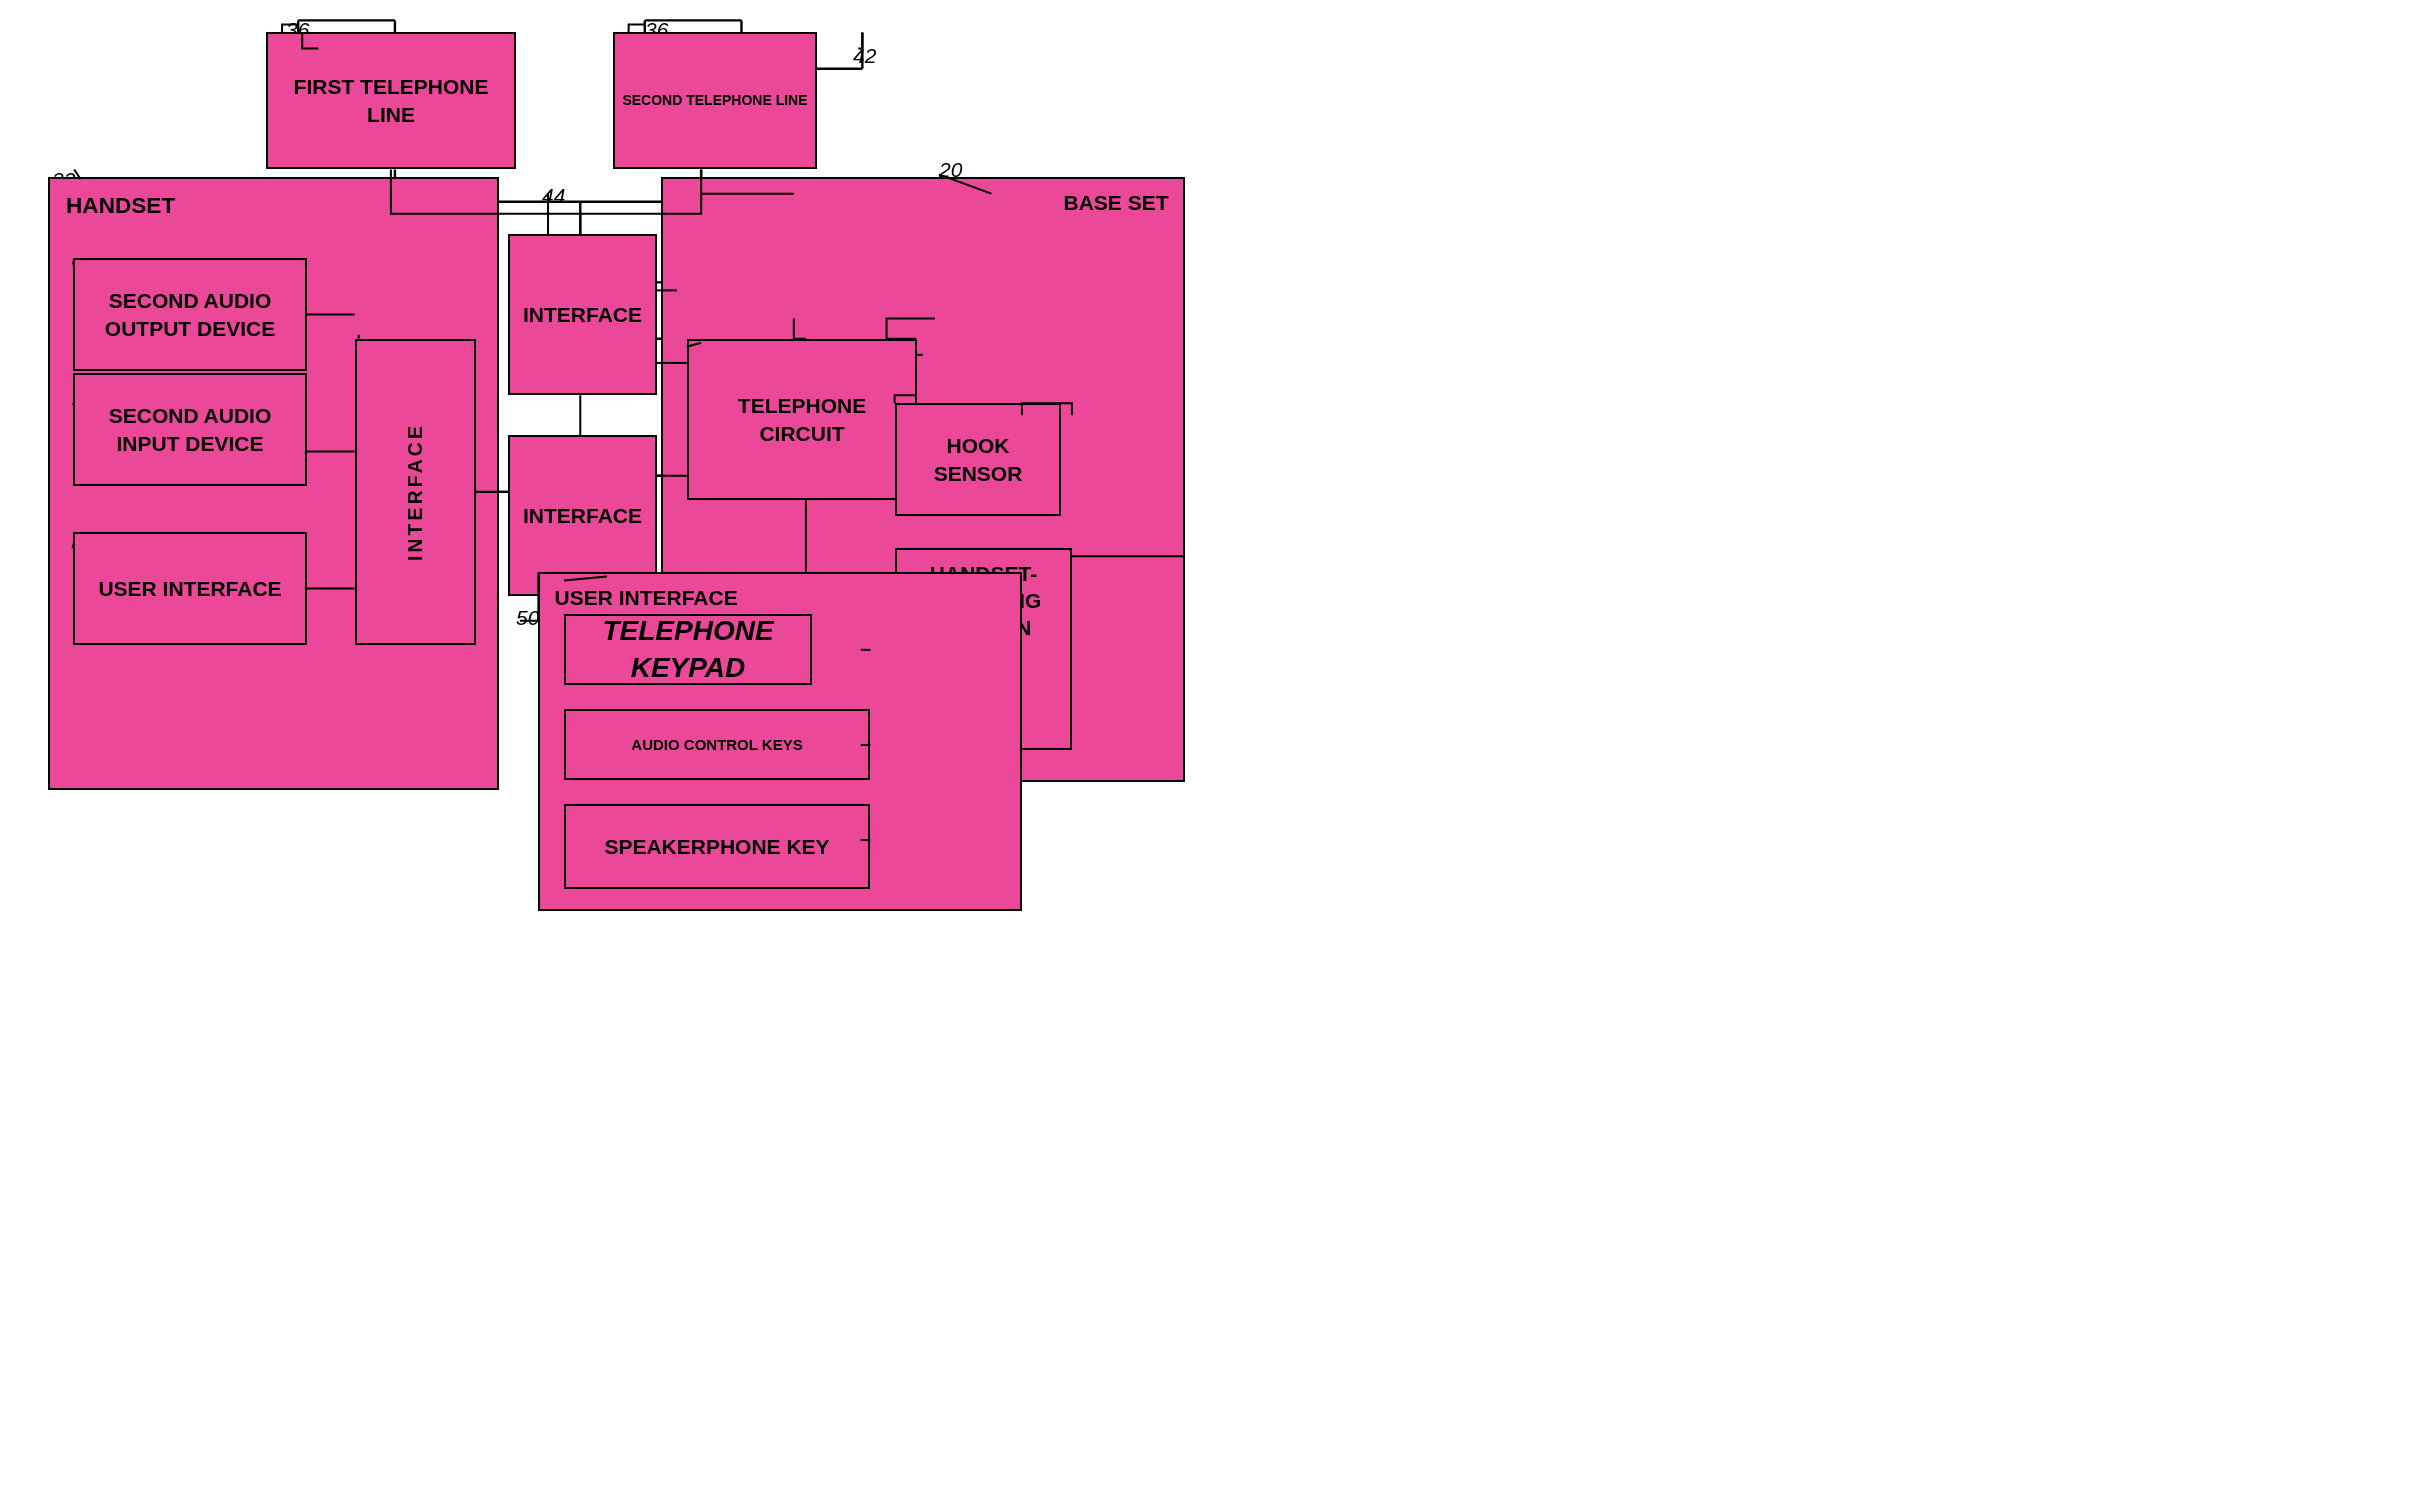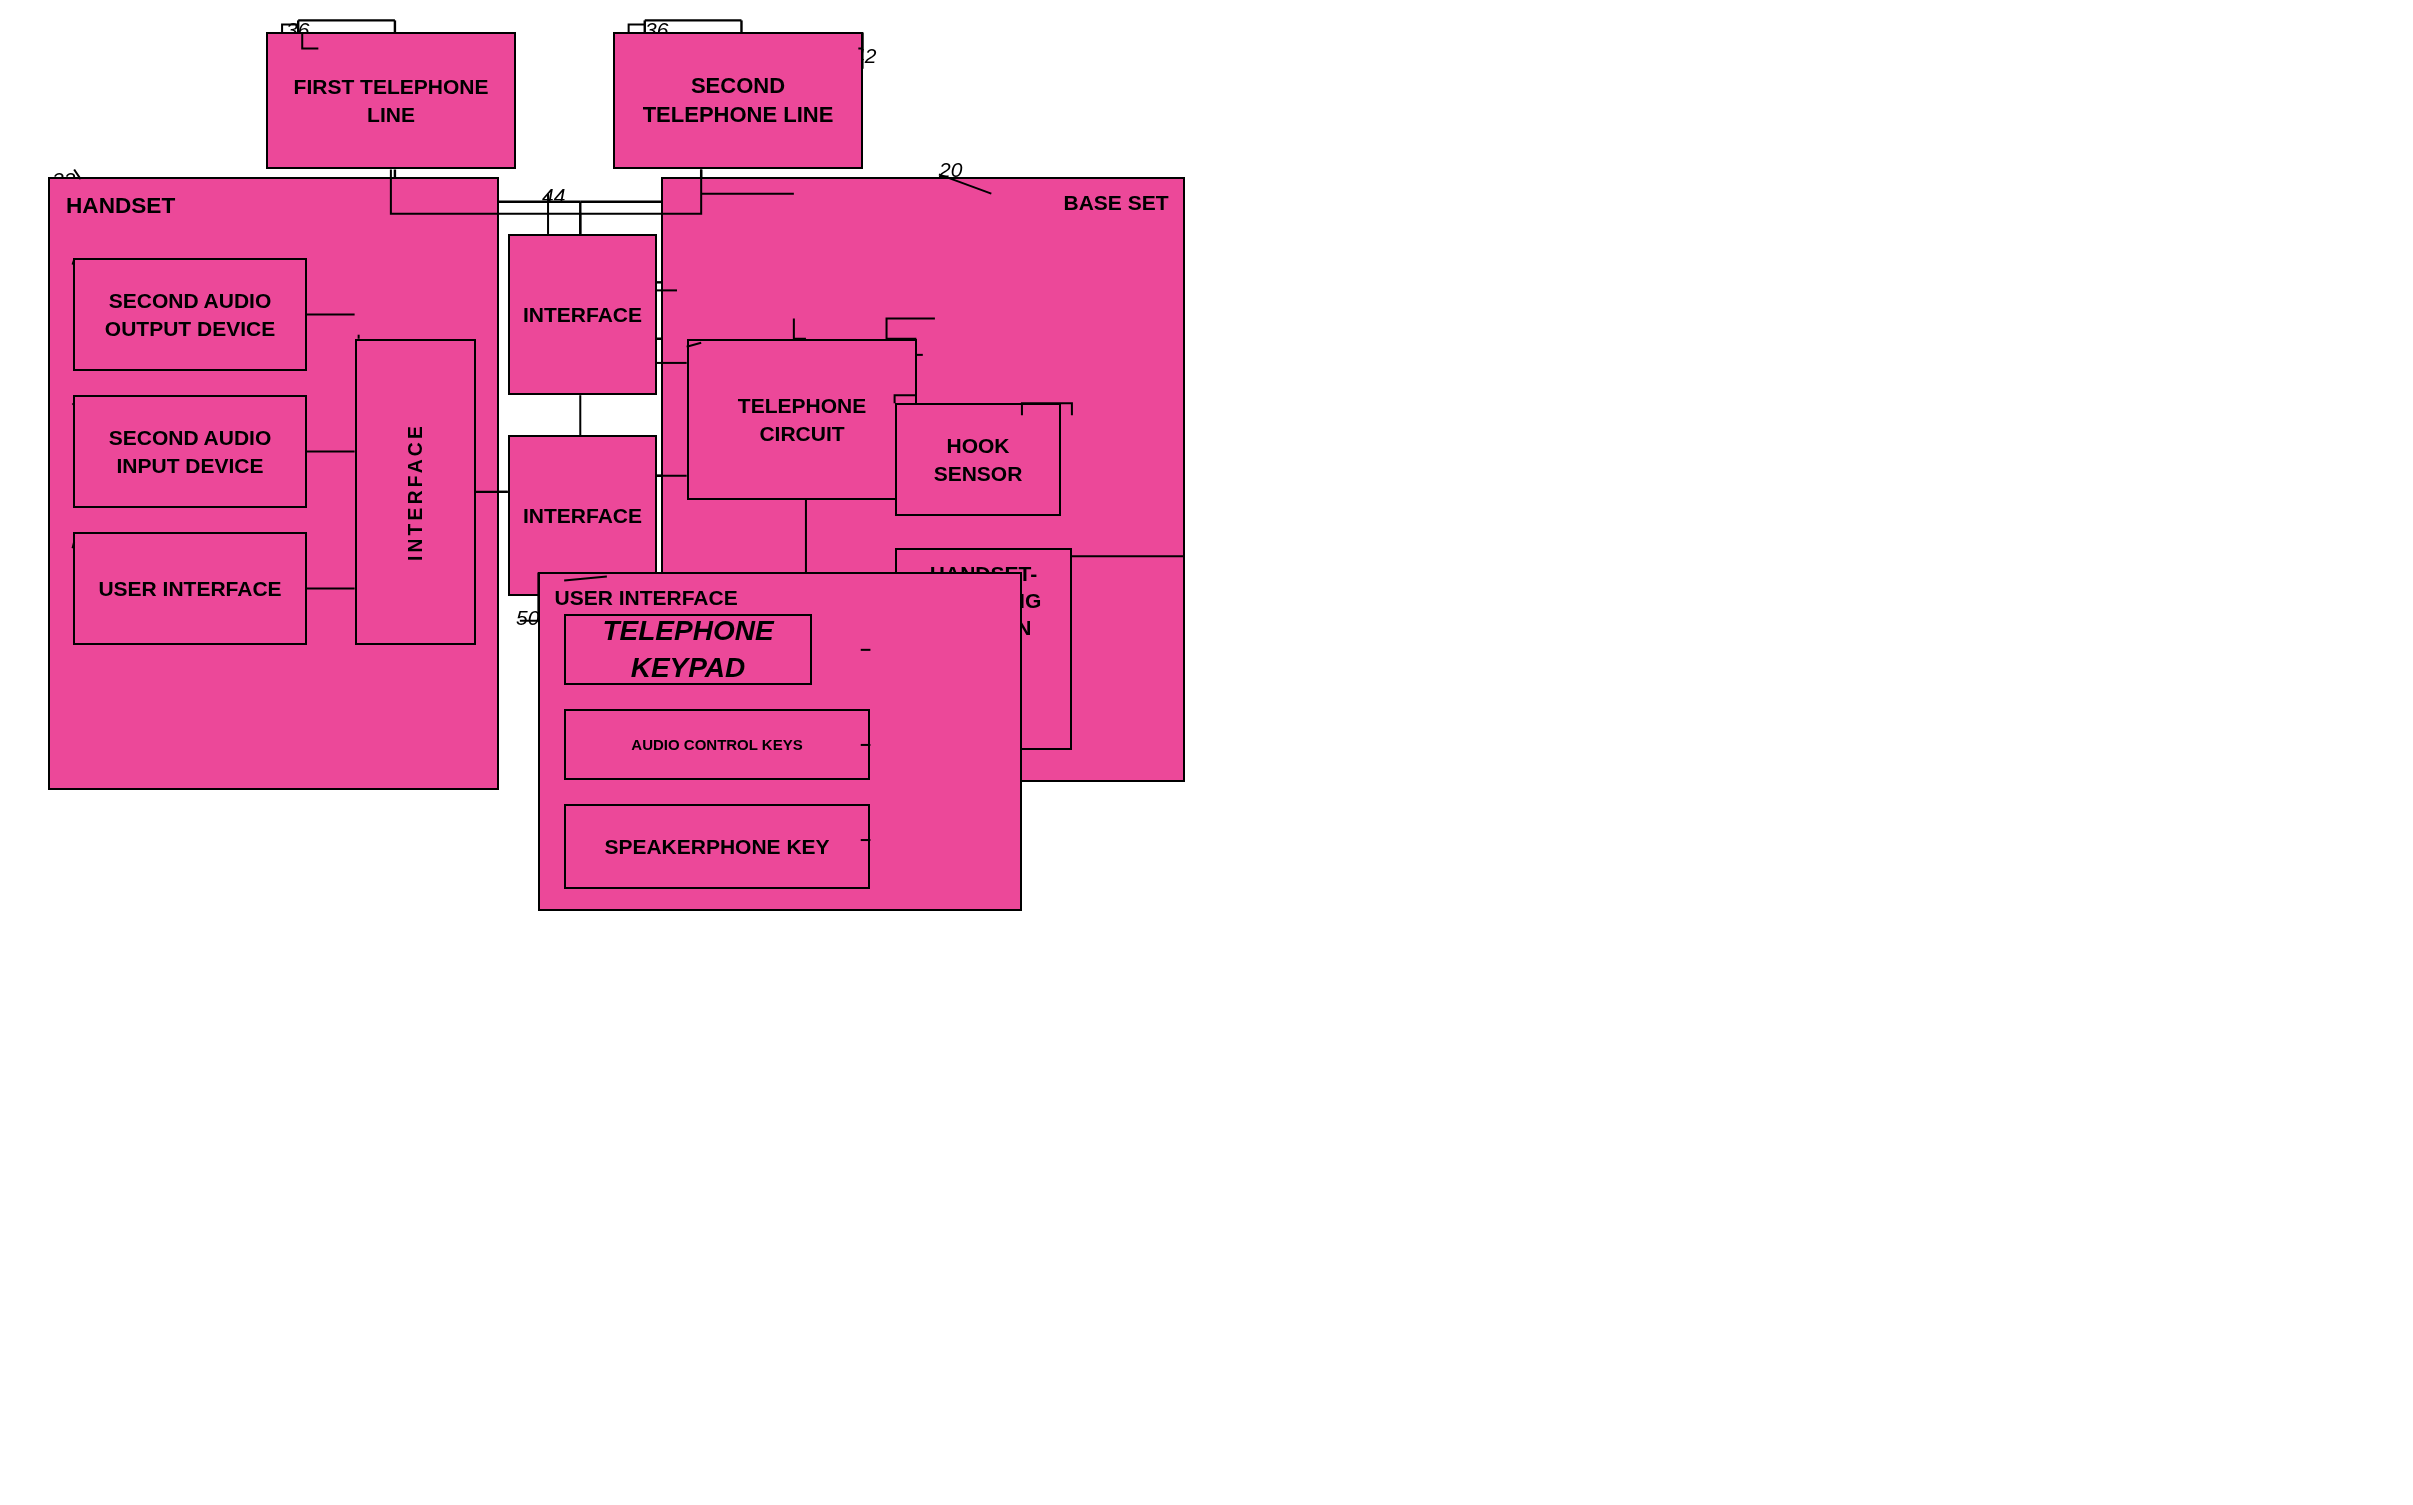--- a/index.html
+++ b/index.html
@@ -118,33 +118,33 @@
   <span class="ref" style="left:861px;top:826px;">66</span>
   <span class="ref" style="left:1084px;top:397px;">54</span>
   <span class="ref" style="left:1084px;top:544px;">60</span>
 
   <div class="box" style="left:266px;top:32px;width:250px;height:137px;font-size:21px;">
     <span>FIRST
 TELEPHONE
 LINE</span>
   </div>
 
-  <div class="box" style="left:613px;top:32px;width:250px;height:137px;font-size:22px;">
+  <div class="box" style="left:613px;top:32px;width:204px;height:137px;font-size:14px;">
     <span>SECOND TELEPHONE LINE</span>
   </div>
 
   <div class="box" style="left:48px;top:177px;width:451px;height:613px;font-size:22.6px;align-items:flex-start;justify-content:flex-start;padding:12px 16px;">
     <span>HANDSET</span>
   </div>
 
   <div class="box" style="left:73px;top:258px;width:234px;height:113px;font-size:21px;">
     <span>SECOND AUDIO OUTPUT DEVICE</span>
   </div>
 
-  <div class="box" style="left:73px;top:395px;width:234px;height:113px;font-size:21px;">
+  <div class="box" style="left:73px;top:373px;width:234px;height:113px;font-size:21px;">
     <span>SECOND AUDIO INPUT DEVICE</span>
   </div>
 
   <div class="box" style="left:73px;top:532px;width:234px;height:113px;font-size:21px;">
     <span>USER INTERFACE</span>
   </div>
 
   <div class="box" style="left:355px;top:339px;width:121px;height:306px;font-size:19.3px;">
     <span style="writing-mode:vertical-rl;transform:rotate(180deg);letter-spacing:3.2px;">INTERFACE</span>
   </div>

